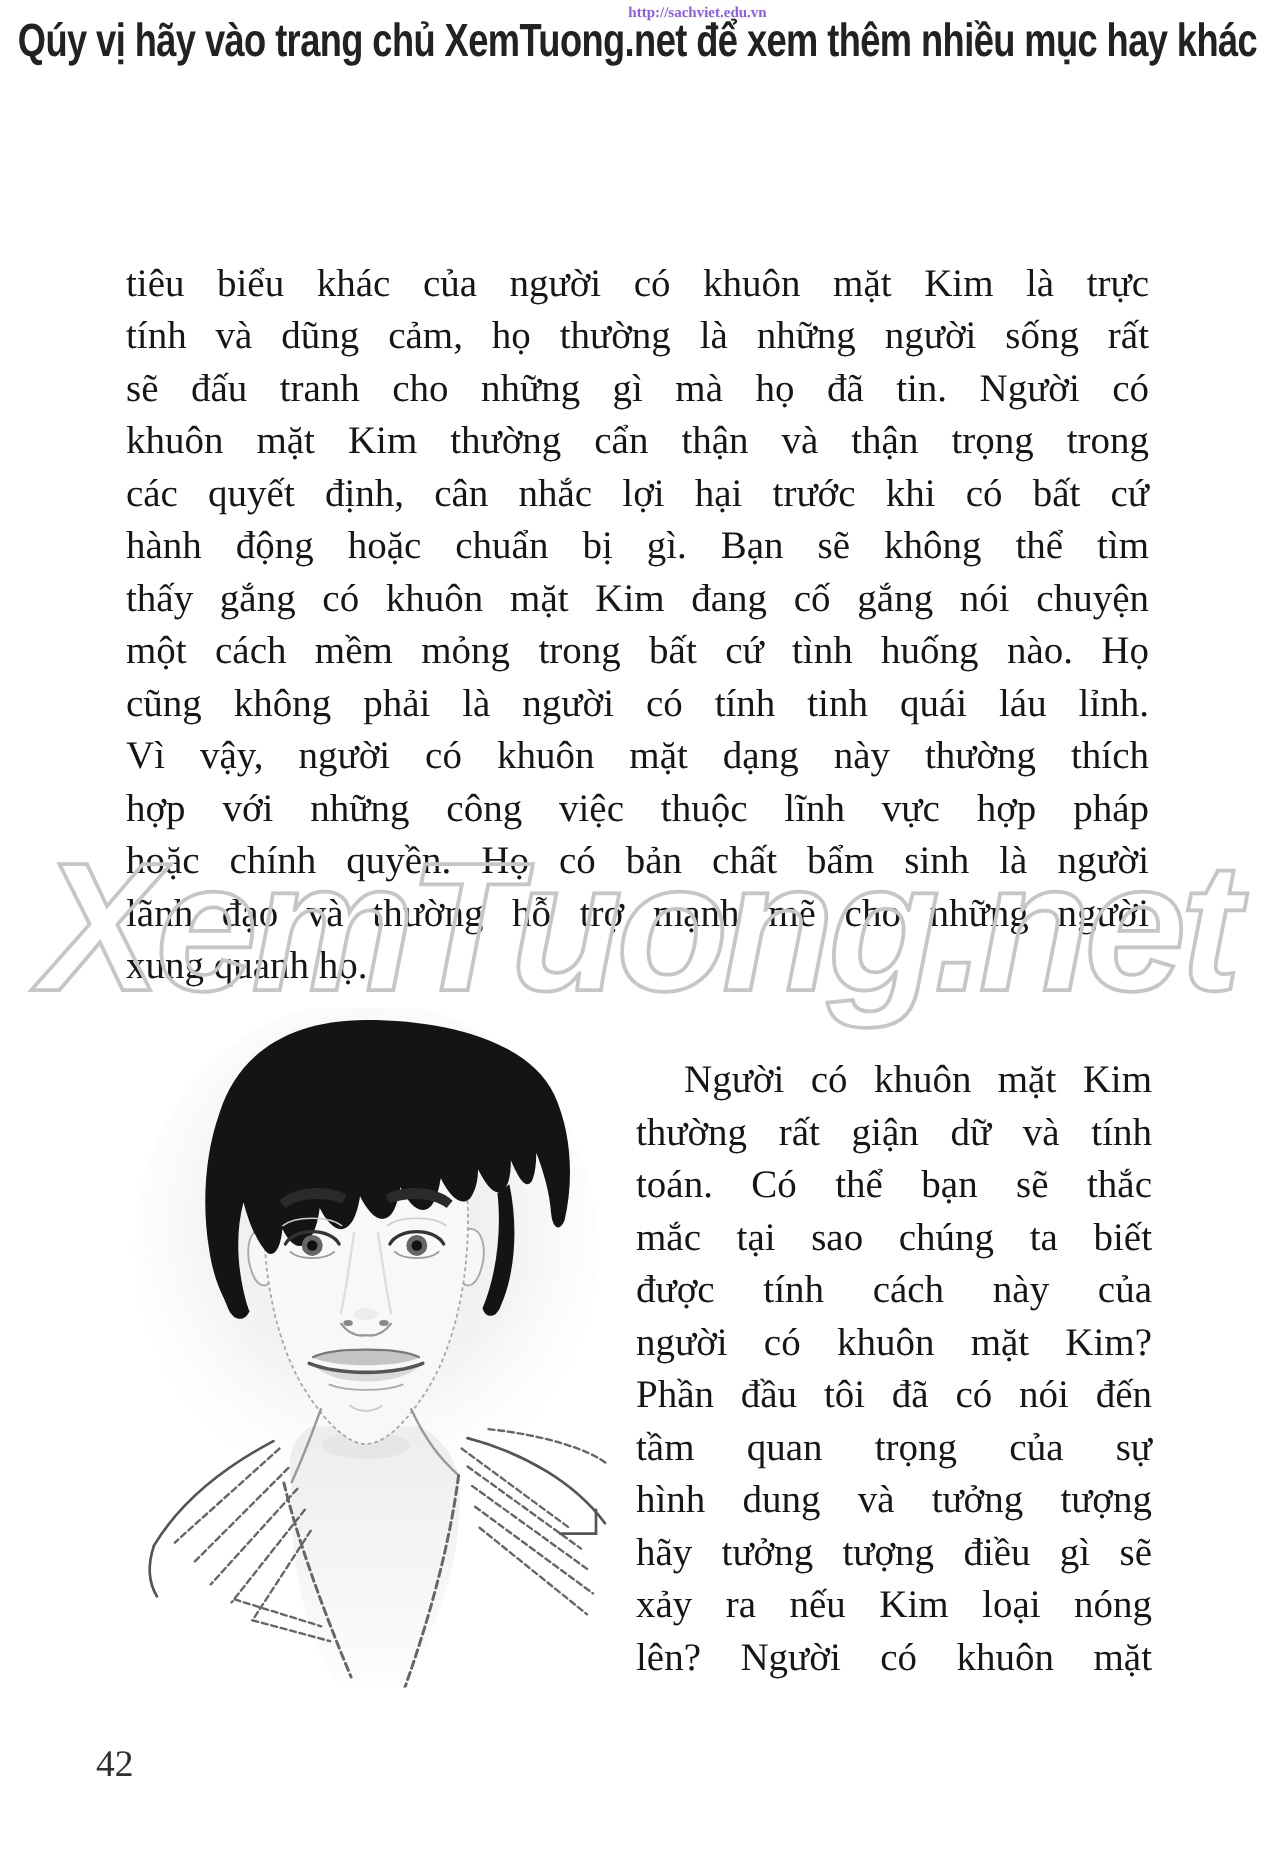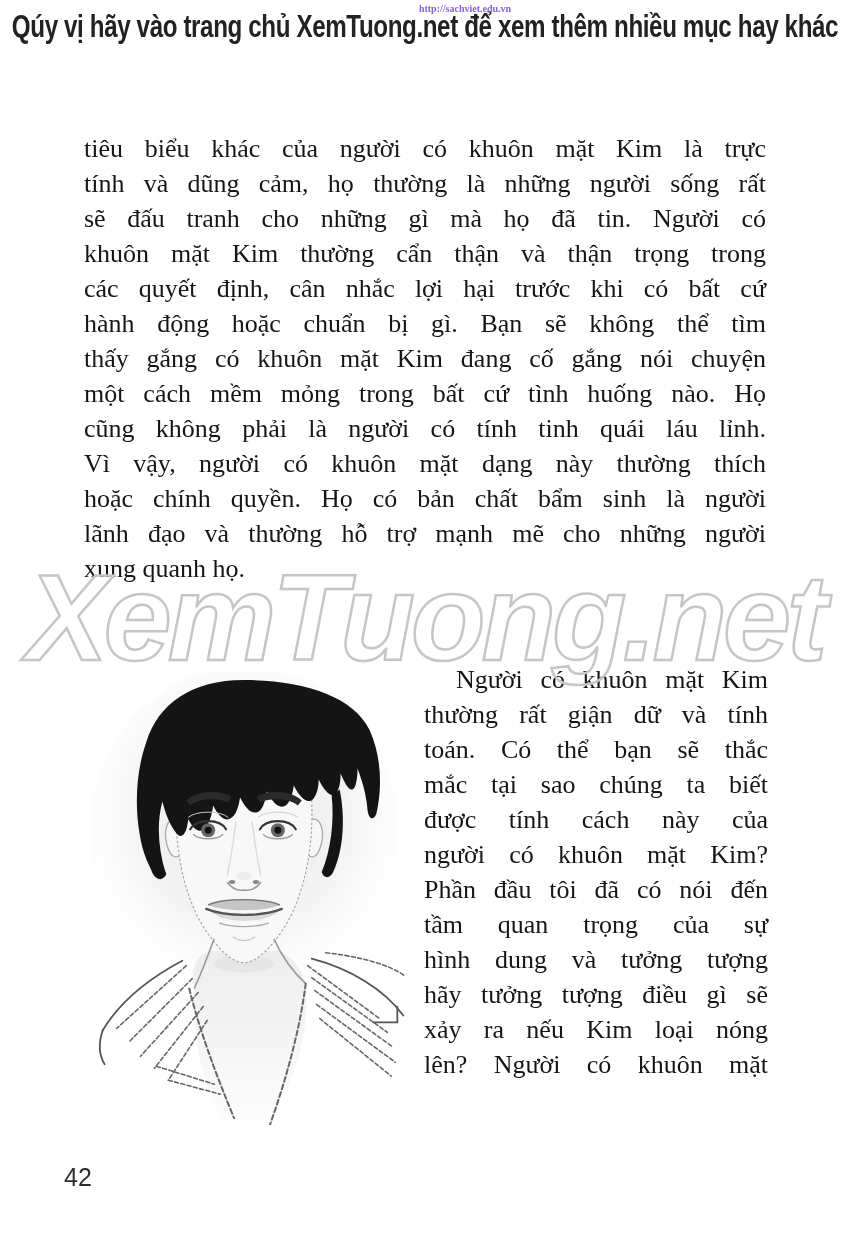--- a/index.html
+++ b/index.html
@@ -24,34 +24,34 @@
   }
   
   .watermark{
     position:absolute;top:548px;left:50%;transform:translateX(-50%);
     font-family:"Liberation Sans","DejaVu Sans",sans-serif;
     font-size:122px;font-weight:bold;letter-spacing:-4px;white-space:nowrap;
     color:transparent;-webkit-text-stroke:2.5px #c6c6c6;
     z-index:4;pointer-events:none;font-style:italic;
   }
   
-  .para{position:absolute;font-size:26px;line-height:35px;color:#161616;z-index:1;}
+  .para{position:absolute;font-size:26px;line-height:35px;color:#161616;z-index:1;margin-top:40px;}
   .para .tline{text-align:justify;text-align-last:justify;}
   .para1{left:84px;top:131px;width:682px;}
   .para1 .tline:last-child{text-align-last:left;}
   .para2{left:424px;top:662px;width:344px;}
   .para2 .tline:first-child{text-indent:32px;}
   
   .illustration{
     position:absolute;left:85px;top:672px;width:322px;height:453px;margin:0;z-index:0;
   }
   .illustration svg{display:block;width:100%;height:100%;}
   .page-number{
     position:absolute;left:64px;top:1163px;
-    font-family:Liberation Sans, sans-serif;
+    font-family:Liberation Serif, serif;
     font-size:25px;color:#2e2e2e;z-index:1;
   }
 </style>
 </head>
 <body>
 
 <div class="page">
 
   <a class="overlay-url" href="#">http://sachviet.edu.vn</a>
 
@@ -63,20 +63,21 @@
       <div class="tline">tiêu biểu khác của người có khuôn mặt Kim là trực</div>
       <div class="tline">tính và dũng cảm, họ thường là những người sống rất</div>
       <div class="tline">sẽ đấu tranh cho những gì mà họ đã tin. Người có</div>
       <div class="tline">khuôn mặt Kim thường cẩn thận và thận trọng trong</div>
       <div class="tline">các quyết định, cân nhắc lợi hại trước khi có bất cứ</div>
       <div class="tline">hành động hoặc chuẩn bị gì. Bạn sẽ không thể tìm</div>
       <div class="tline">thấy gắng có khuôn mặt Kim đang cố gắng nói chuyện</div>
       <div class="tline">một cách mềm mỏng trong bất cứ tình huống nào. Họ</div>
       <div class="tline">cũng không phải là người có tính tinh quái láu lỉnh.</div>
       <div class="tline">Vì vậy, người có khuôn mặt dạng này thường thích</div>
+      <div class="tline">hợp với những công việc thuộc lĩnh vực hợp pháp</div>
       <div class="tline">hoặc chính quyền. Họ có bản chất bẩm sinh là người</div>
       <div class="tline">lãnh đạo và thường hỗ trợ mạnh mẽ cho những người</div>
       <div class="tline">xung quanh họ.</div>
     </div>
 
   <figure class="illustration">
     <svg viewBox="0 0 320 455">
       <defs>
         <radialGradient id="vign" cx="50%" cy="45%" r="60%">
           <stop offset="0%" stop-color="#e9e9e9"></stop>

